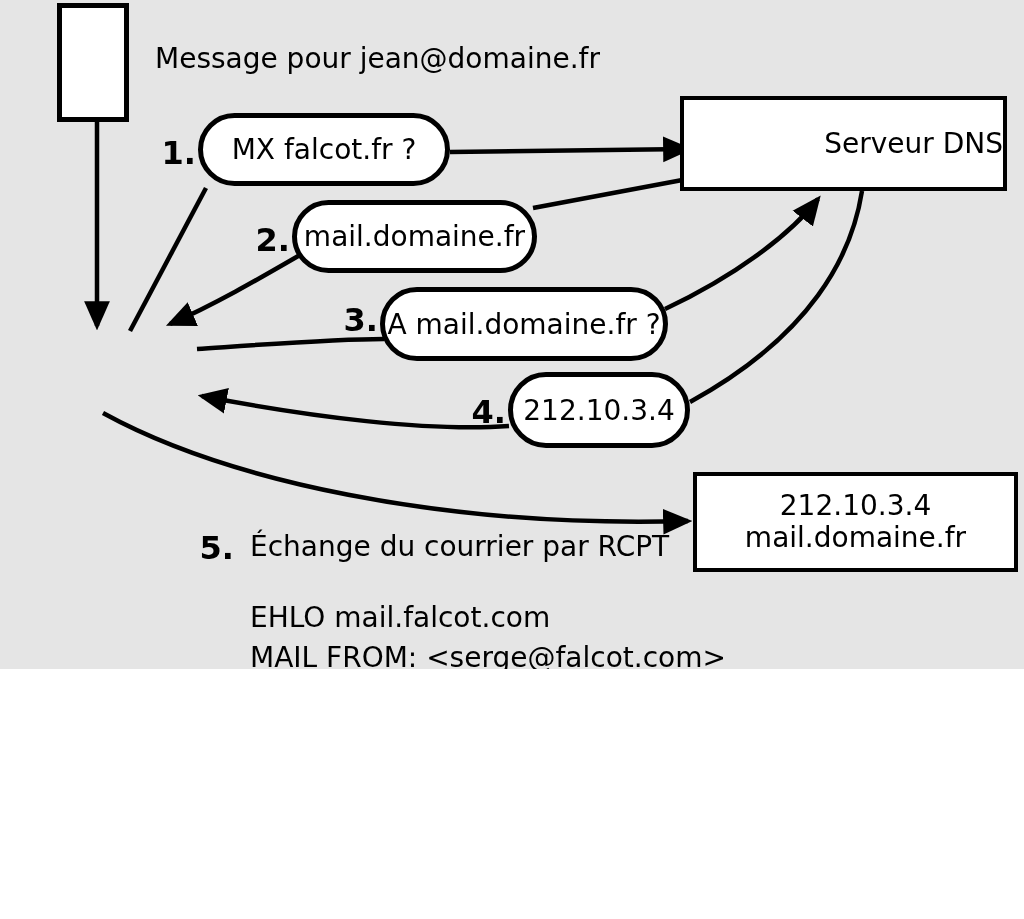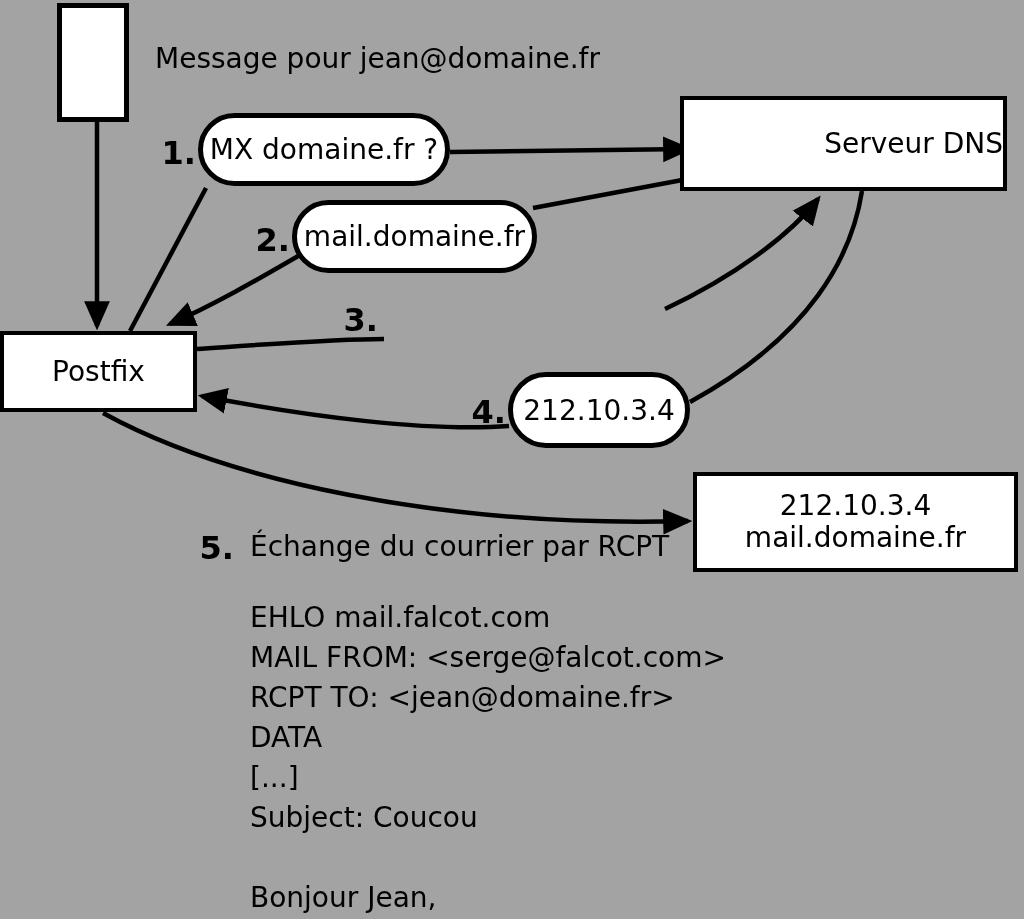--- a/index.html
+++ b/index.html
@@ -1,19 +1,19 @@
 <!DOCTYPE html>
 <html><head>
 <meta charset="utf-8">
 <style>
   html,body{margin:0;padding:0;background:#ffffff;}
   .stage{
     position:relative;
-    width:1024px;height:919px;
-    background:#a3a3a3;
+    width:1024px;height:669px;
+    background:#e5e5e5;
     font-family:"DejaVu Sans","Liberation Sans",sans-serif;
     color:#000;
     overflow:hidden;
   }
   .stage *{box-sizing:border-box;}
   svg.arrows{position:absolute;left:0;top:0;width:1024px;height:919px;}
   .box{
     position:absolute;
     border:4px solid #000;
     background:#fff;
@@ -77,42 +77,42 @@
     <path d="M 509 426 C 430 432, 310 417, 202 396" marker-end="url(#ah)"></path>
     <path d="M 103 413 C 225 480, 440 528, 688 521" marker-end="url(#ah)"></path>
   </svg>
 
   <div class="box client"></div>
 
   <div class="freetext message">Message pour jean@domaine.fr</div>
 
   <div class="num num1">1.</div>
   <div class="pill pill1">
-    <span>MX domaine.fr ?</span>
+    <span>MX falcot.fr ?</span>
   </div>
 
   <div class="box dns">
     <span>Serveur DNS</span>
   </div>
 
   <div class="num num2">2.</div>
   <div class="pill pill2">
     <span>mail.domaine.fr</span>
   </div>
 
   <div class="num num3">3.</div>
+  <div class="pill pill3">
+    <span>A mail.domaine.fr ?</span>
+  </div>
 
   <div class="num num4">4.</div>
   <div class="pill pill4">
     <span>212.10.3.4</span>
   </div>
 
-  <div class="box postfix">
-    <span>Postfix</span>
-  </div>
 
   <div class="num num5">5.</div>
   <div class="freetext step5label">Échange du courrier par RCPT</div>
 
   <div class="box mailsrv">
     <div>212.10.3.4</div>
     <div>mail.domaine.fr</div>
   </div>
 
   <div class="smtp">EHLO mail.falcot.com

